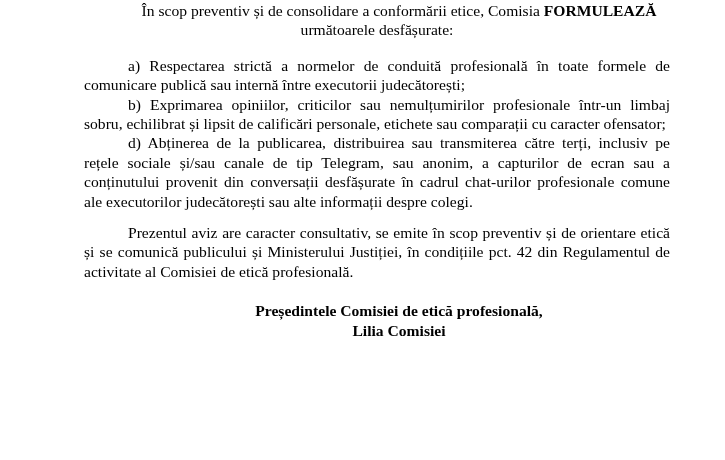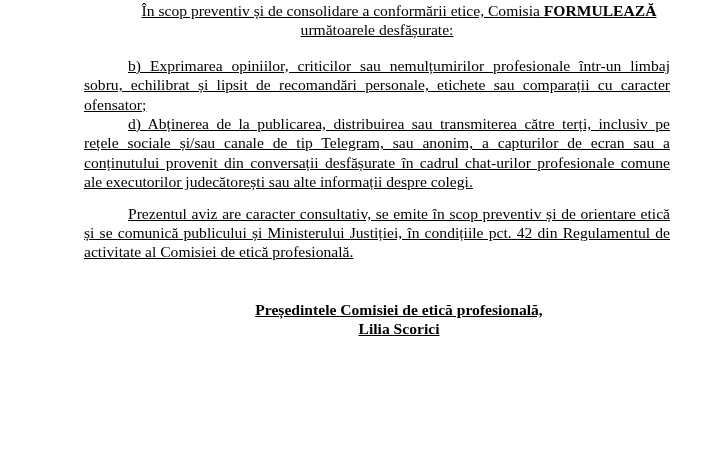--- a/index.html
+++ b/index.html
@@ -16,58 +16,58 @@
     color: #000000;
   }
   .page {
     position: absolute;
     top: 0;
     left: 84px;
     width: 586px;
     padding-top: 1px;
     font-size: 15.6px;
     line-height: 19.4px;
-    text-decoration: underline;
   }
   .para {
     margin: 0;
     text-indent: 44px;
   }
   .heading {
     text-align: center;
   }
   .list {
     margin-top: 16px;
   }
   .justify {
     text-align: justify;
   }
   .closing {
     margin-top: 12px;
   }
   .signature {
-    margin-top: 38px;
+    margin-top: 20px;
     font-weight: bold;
   }
   .signature .para {
     text-align: center;
   }
 </style>
 </head>
 <body>
 
 <div class="page">
 
   <p class="para heading"><span>În scop preventiv și de consolidare a conformării etice, Comisia</span> <strong>FORMULEAZĂ</strong><br><span>următoarele desfășurate:</span></p>
 
   <div class="list">
-    <p class="para justify"><span>b)</span> <span>Exprimarea opiniilor, criticilor sau nemulțumirilor profesionale într-un limbaj sobru, echilibrat și lipsit de recomandări personale, etichete sau comparații cu caracter ofensator;</span></p>
+    <p class="para justify"><span>a)</span> <span>Respectarea strictă a normelor de conduită profesională în toate formele de comunicare publică sau internă între executorii judecătorești;</span></p>
+    <p class="para justify"><span>b)</span> <span>Exprimarea opiniilor, criticilor sau nemulțumirilor profesionale într-un limbaj sobru, echilibrat și lipsit de calificări personale, etichete sau comparații cu caracter ofensator;</span></p>
     <p class="para justify"><span>d)</span> <span>Abținerea de la publicarea, distribuirea sau transmiterea către terți, inclusiv pe rețele sociale și/sau canale de tip Telegram, sau anonim, a capturilor de ecran sau a conținutului provenit din conversații desfășurate în cadrul chat-urilor profesionale comune ale executorilor judecătorești sau alte informații despre colegi.</span></p>
   </div>
 
   <p class="para justify closing">Prezentul aviz are caracter consultativ, se emite în scop preventiv și de orientare etică și se comunică publicului și Ministerului Justiției, în condițiile pct. 42 din Regulamentul de activitate al Comisiei de etică profesională.</p>
 
   <div class="signature">
     <p class="para">Președintele Comisiei de etică profesională,</p>
-    <p class="para">Lilia Scorici</p>
+    <p class="para">Lilia Comisiei</p>
   </div>
 
 </div>
 
 </body></html>

